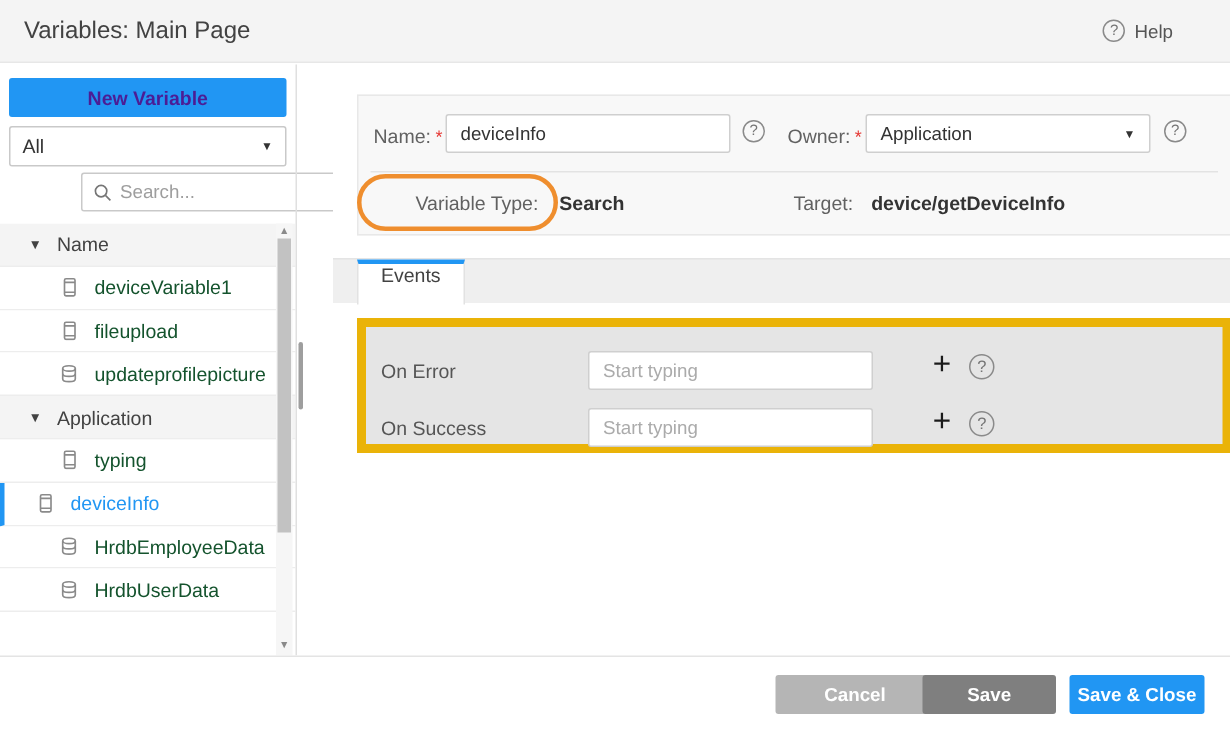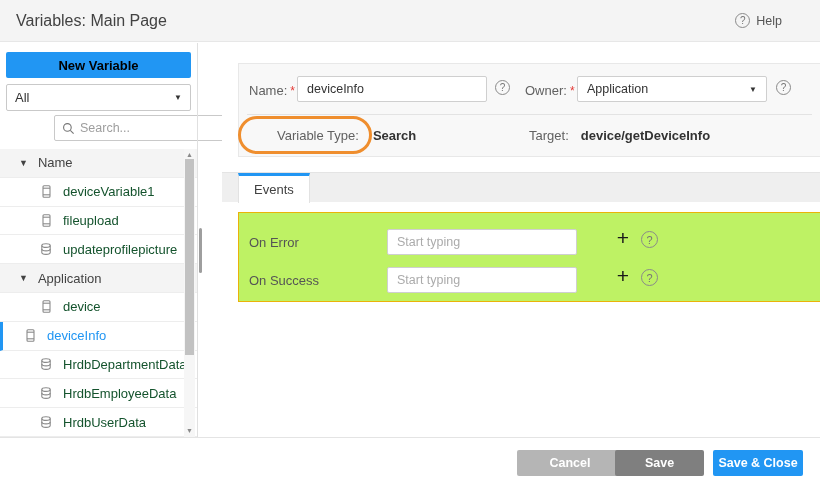--- a/index.html
+++ b/index.html
@@ -9,21 +9,21 @@
 
   
   .header { position:absolute; left:0; top:0; width:820px; height:42px; background:#f4f4f4; border-bottom:1px solid #e7e7e7; }
   .header-title { position:absolute; left:16px; top:0; line-height:42px; font-size:16px; color:#424242; }
   .help-wrap { position:absolute; right:38px; top:13px; display:flex; align-items:center; gap:6px; cursor:pointer; }
   .qicon { display:inline-flex; align-items:center; justify-content:center; width:15px; height:15px; border:1px solid #8a8a8a; border-radius:50%; font-size:10px; color:#757575; background:transparent; }
   .help-label { font-size:12.5px; color:#555; }
 
   
   .sidebar { position:absolute; left:0; top:43px; width:197px; height:394px; background:#fff; }
-  .btn-new { position:absolute; left:6px; top:9px; width:185px; height:26px; background:#2196f3; color:#000000; border:none; border-radius:2px; font-size:13px; font-weight:bold; font-family:inherit; cursor:pointer; }
+  .btn-new { position:absolute; left:6px; top:9px; width:185px; height:26px; background:#2196f3; color:#4c1d95; border:none; border-radius:2px; font-size:13px; font-weight:bold; font-family:inherit; cursor:pointer; }
   .filter-select { position:absolute; left:6px; top:41px; width:185px; height:27px; background:#fff; border:1px solid #c9c9c9; border-radius:2px; display:flex; align-items:center; padding:0 8px; font-size:13px; color:#333; cursor:pointer; }
   .filter-select .caret { margin-left:auto; font-size:8px; color:#333; }
   .search-box { position:absolute; left:6px; top:72px; width:185px; height:26px; background:#fff; border:1px solid #c9c9c9; border-radius:2px; display:flex; align-items:center; padding:0 7px; gap:5px;margin-left:48px; }
   .search-box input { border:none; outline:none; flex:1; font-size:12.5px; color:#333; font-family:inherit; background:transparent; }
   .search-box input::placeholder { color:#9e9e9e; }
 
   .tree { position:absolute; left:0; top:106px; width:197px; height:288px; overflow:hidden; }
   .trow { height:28.8px; display:flex; align-items:center; border-bottom:1px solid #ededed; background:#fff; font-size:13px; color:#14532d; cursor:pointer; padding-left:40px; gap:10px; }
   .trow.group { background:#f4f4f4; color:#424242; padding-left:19px; }
   .trow.group .garrow { font-size:9px; color:#424242; }
@@ -58,23 +58,23 @@
   .row-owner { position:absolute; left:286px; top:19px; }
   .sel-owner { position:absolute; left:338px; top:12px; width:190px; }
   .q-owner { position:absolute; left:537px; top:16px; cursor:pointer; }
   .form-divider { position:absolute; left:8px; right:8px; top:50px; border-top:1px solid #e3e3e3; }
   .row-type { position:absolute; left:10px; top:64px; display:flex; gap:14px; align-items:center;margin-left:28px; }
   .bold-val { font-size:13px; color:#333; font-weight:bold; }
   .row-target { position:absolute; left:290px; top:64px; display:flex; gap:12px; align-items:center; }
   .annotation { position:absolute; left:-1px; top:52px; width:134px; height:38px; border:3px solid #ef8e2e; border-radius:19px; pointer-events:none; }
 
   .tabstrip { position:absolute; left:0; top:129px; width:614px; height:30px; background:#efefef; border-top:1px solid #e4e4e4; }
-  .tab-active { position:absolute; left:16px; top:0; height:30px; padding:0 15px; background:#fff; border-left:1px solid #e2e2e2; border-right:1px solid #e2e2e2; border-top:3px solid #2196f3; display:flex; align-items:center; font-size:13px; color:#424242; cursor:pointer; }
-
-  .events-panel { position:absolute; left:16px; top:169px; width:583px; height:90px; background:#bef264; border:1px solid #eab308; }
+  .tab-active { position:absolute; left:16px; top:0; height:30px; padding:0 15px; background:#fff; border-left:1px solid #e2e2e2; border-right:1px solid #e2e2e2; border-top:3px solid #2196f3; display:flex; font-size:13px; color:#424242; cursor:pointer; }
+
+  .events-panel { position:absolute; left:16px; top:169px; width:583px; height:90px; background:#e5e5e5; border:6px solid #eab308; }
   .ev-label { position:absolute; left:10px; font-size:13px; color:#555; }
   .ev-input { position:absolute; left:148px; width:190px; }
   .ev-input::placeholder { color:#ababab; }
   .plus-btn { position:absolute; left:374px; width:20px; height:22px; font-size:21px; font-weight:400; color:#1a1a1a; line-height:20px; text-align:center; cursor:pointer; }
   .ev-q { position:absolute; left:402px; cursor:pointer; width:17px; height:17px; font-size:11px; }
 
   
   .footer { position:absolute; left:0; top:437px; width:820px; height:53px; background:#fff; border-top:1px solid #e4e4e4; }
   .fbtn { position:absolute; top:12px; height:26px; border:none; border-radius:2px; color:#fff; font-size:12.5px; font-weight:bold; font-family:inherit; cursor:pointer; }
   .btn-cancel { left:517px; width:106px; background:#b5b5b5; }
@@ -152,41 +152,31 @@
         <span>Application</span>
       </div>
       <div class="trow">
         <span class="ticon">
             <svg viewBox="0 0 13 13">
               <rect x="3" y="0.8" width="7" height="11.4" rx="1"></rect>
               <line x1="3" y1="3.2" x2="10" y2="3.2"></line>
               <line x1="3" y1="9.8" x2="10" y2="9.8"></line>
             </svg>
           </span>
-        <span>device</span>
+        <span>typing</span>
       </div>
       <div class="trow selected">
         <span class="ticon">
             <svg viewBox="0 0 13 13">
               <rect x="3" y="0.8" width="7" height="11.4" rx="1"></rect>
               <line x1="3" y1="3.2" x2="10" y2="3.2"></line>
               <line x1="3" y1="9.8" x2="10" y2="9.8"></line>
             </svg>
           </span>
         <span>deviceInfo</span>
-      </div>
-      <div class="trow">
-        <span class="ticon">
-            <svg viewBox="0 0 13 13">
-              <ellipse cx="6" cy="2.6" rx="4.2" ry="1.8"></ellipse>
-              <path d="M1.8 2.6 v7 a4.2 1.8 0 0 0 8.4 0 v-7"></path>
-              <path d="M1.8 6.1 a4.2 1.8 0 0 0 8.4 0"></path>
-            </svg>
-          </span>
-        <span>HrdbDepartmentData</span>
       </div>
       <div class="trow">
         <span class="ticon">
             <svg viewBox="0 0 13 13">
               <ellipse cx="6" cy="2.6" rx="4.2" ry="1.8"></ellipse>
               <path d="M1.8 2.6 v7 a4.2 1.8 0 0 0 8.4 0 v-7"></path>
               <path d="M1.8 6.1 a4.2 1.8 0 0 0 8.4 0"></path>
             </svg>
           </span>
         <span>HrdbEmployeeData</span>

